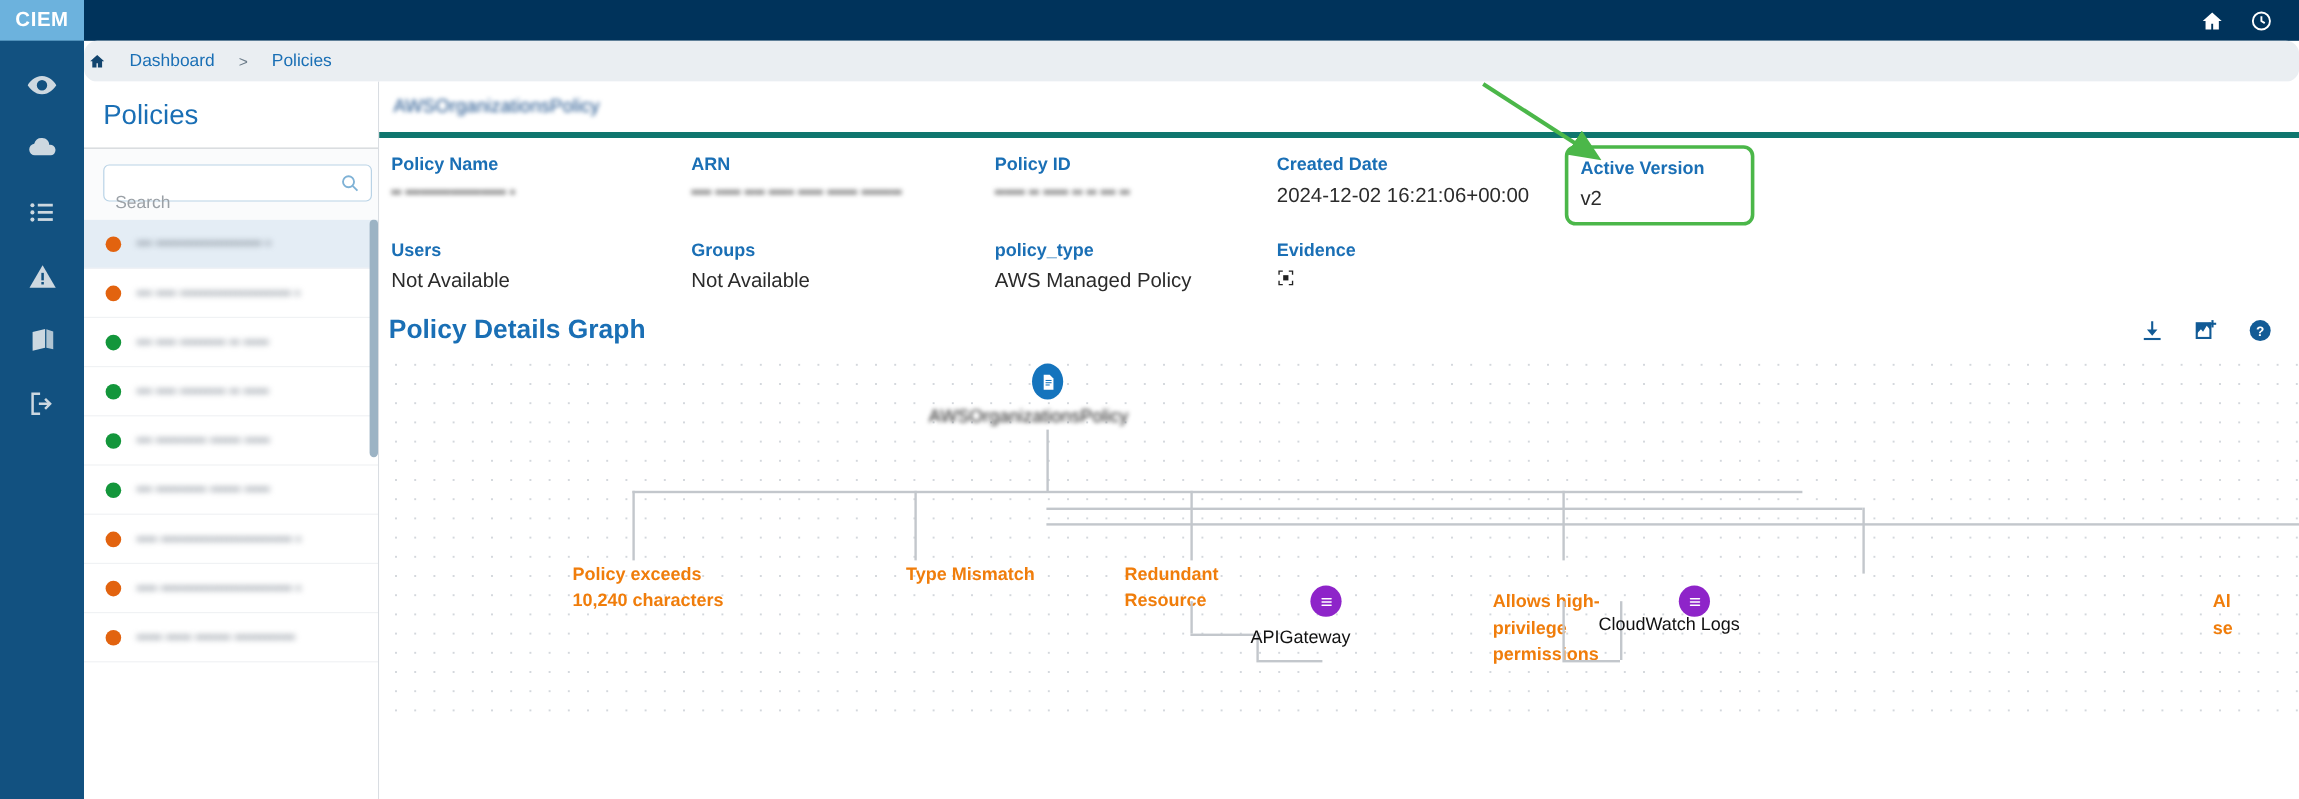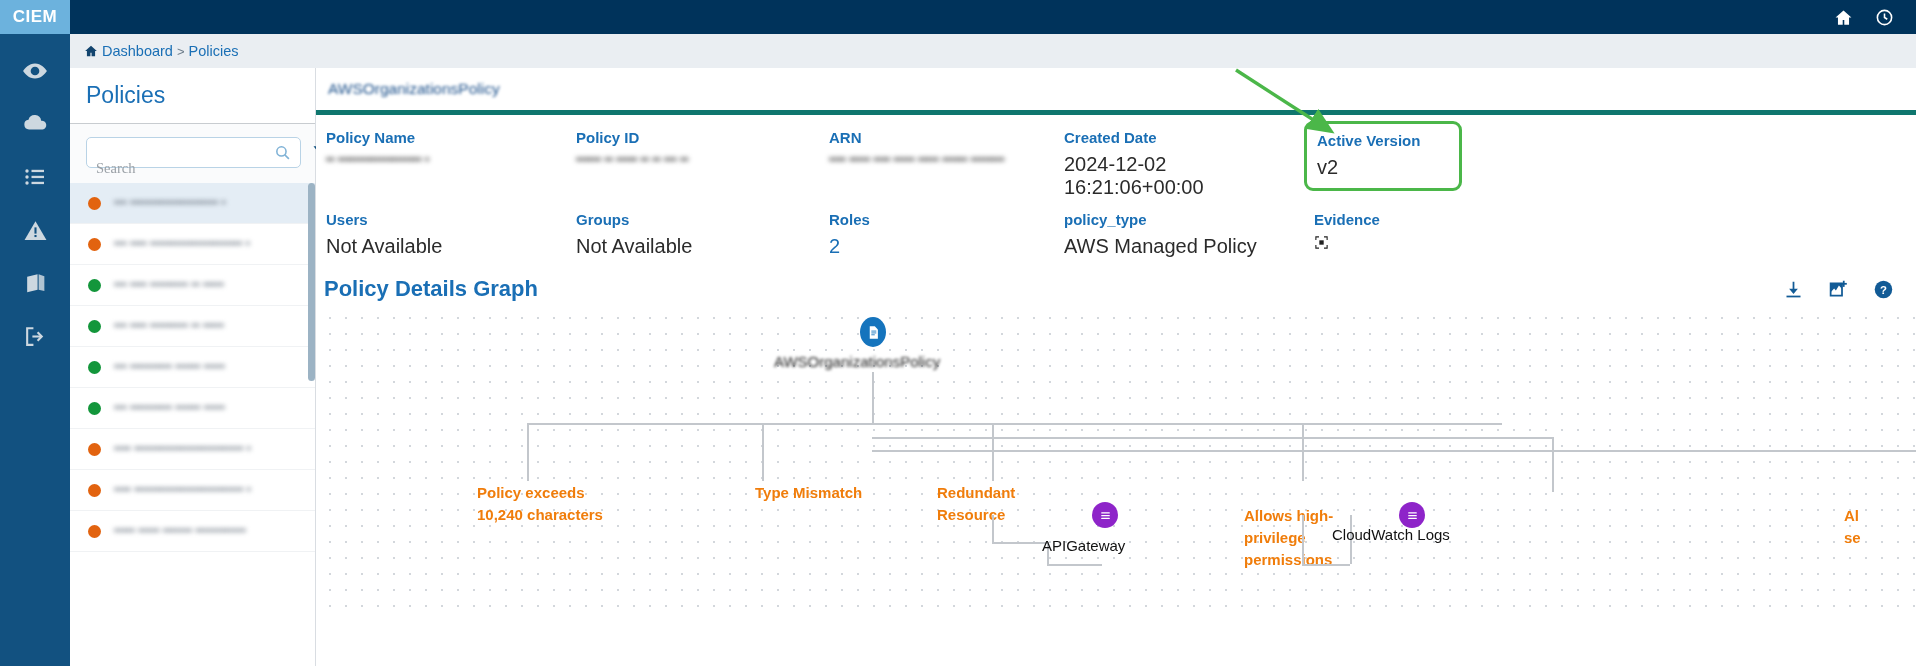--- a/index.html
+++ b/index.html
@@ -35,21 +35,21 @@
   .side-ico {
     width: 38px; height: 34px; display: flex;
     align-items: center; justify-content: center; cursor: pointer;
   }
   .side-ico svg { display: block; }
 
   
   .crumbbar {
     position: absolute; top: 34px; left: 70px; width: 1846px; height: 34px;
     background: #eaeef2; display: flex; align-items: center;
-    padding-left: 14px; gap: 4px;
+    padding-left: 4px; gap: 20px; border-radius: 11px;
   }
   .crumb {
     color: #1a6fb5; font-size: 14.5px; cursor: pointer;
   }
   .crumb-sep { color: #6b7b89; font-size: 13px; }
   .home-ico { color: #12446e; display: flex; align-items: center; }
 
   
   .left-panel {
     position: absolute; top: 68px; left: 70px; width: 246px; height: 598px;
@@ -64,21 +64,21 @@
     display: flex; align-items: center; gap: 10px;
   }
   .search-box {
     flex: 1; height: 31px; border: 1px solid #b9d3e6; border-radius: 5px;
     background: #ffffff; display: flex; align-items: center;
     padding: 0 9px; position: relative;
   }
   .search-box input {
     flex: 1; border: none; outline: none; font-size: 14.5px;
     color: #303030; background: transparent;
-    font-family: Liberation Serif, serif;
+    font-family: Liberation Sans, sans-serif;
     margin-top: 32px;
   }
   .search-box input::placeholder { color: #9aa0a6; }
   .search-ico { color: #7fb2d6; display: flex; }
   .filter-ico { color: #125180; cursor: pointer; display: flex; }
 
   .policy-list { position: relative; height: 510px; overflow: hidden; }
   .policy-item {
     height: 41px; display: flex; align-items: center;
     padding-left: 18px; gap: 13px; border-bottom: 1px solid #f0f2f4;
@@ -109,21 +109,21 @@
   }
   .meta-grid {
     border-top: 5px solid #0f766e; padding: 14px 0 8px 10px;
     display: grid; grid-template-columns: 250px 253px 235px 250px 250px;
     row-gap: 12px;
   }
   .meta-cell { padding-right: 8px; }
   .meta-label {
     color: #1a6fb5; font-weight: bold; font-size: 15px; margin-bottom: 7px;
   }
-  .meta-value { color: #2b2b2b; font-size: 20px; }
+  .meta-value { color: #2b2b2b; font-size: 17px; }
   .meta-value.link { color: #1a6fb5; cursor: pointer; }
   .meta-value.blur-text { filter: blur(2.4px); font-size: 12px; }
   .highlight-box {
     border: 3px solid #4bb749; border-radius: 9px;
     padding: 8px 12px 9px 10px; margin: -8px 0 0 -10px;
     display: inline-block; min-width: 158px;
   }
   .evidence-ico { color: #222; display: block; margin-top: 4px; }
 
   
@@ -307,49 +307,45 @@
       <span class="blur-title">AWSOrganizationsPolicy</span>
     </div>
 
     <div class="meta-grid">
 
       <div class="meta-cell">
         <div class="meta-label">Policy Name</div>
         <div class="meta-value blur-text">•• •••••••••••••••••••• •</div>
       </div>
       <div class="meta-cell">
+        <div class="meta-label">ARN</div>
+        <div class="meta-value blur-text">•••• ••••• •••• ••••• ••••• •••••• ••••••••</div>
+      </div>
+      <div class="meta-cell">
         <div class="meta-label">Policy ID</div>
         <div class="meta-value blur-text">•••••• •• ••••• •• •• ••• ••</div>
-      </div>
-      <div class="meta-cell">
-        <div class="meta-label">ARN</div>
-        <div class="meta-value blur-text">•••• ••••• •••• ••••• ••••• •••••• ••••••••</div>
       </div>
       <div class="meta-cell">
         <div class="meta-label">Created Date</div>
         <div class="meta-value">2024-12-02 16:21:06+00:00</div>
       </div>
       <div class="meta-cell">
         <div class="highlight-box">
           <div class="meta-label">Active Version</div>
           <div class="meta-value">v2</div>
         </div>
       </div>
 
       <div class="meta-cell">
         <div class="meta-label">Users</div>
         <div class="meta-value">Not Available</div>
       </div>
       <div class="meta-cell">
         <div class="meta-label">Groups</div>
         <div class="meta-value">Not Available</div>
-      </div>
-      <div class="meta-cell">
-        <div class="meta-label">Roles</div>
-        <div class="meta-value link">2</div>
       </div>
       <div class="meta-cell">
         <div class="meta-label">policy_type</div>
         <div class="meta-value">AWS Managed Policy</div>
       </div>
       <div class="meta-cell">
         <div class="meta-label">Evidence</div>
         <span class="evidence-ico">
           <svg width="15" height="15" viewBox="0 0 24 24" fill="none" stroke="currentColor" stroke-width="1.8">
             <path d="M3 8V3h5M21 8V3h-5M3 16v5h5M21 16v5h-5"></path>

